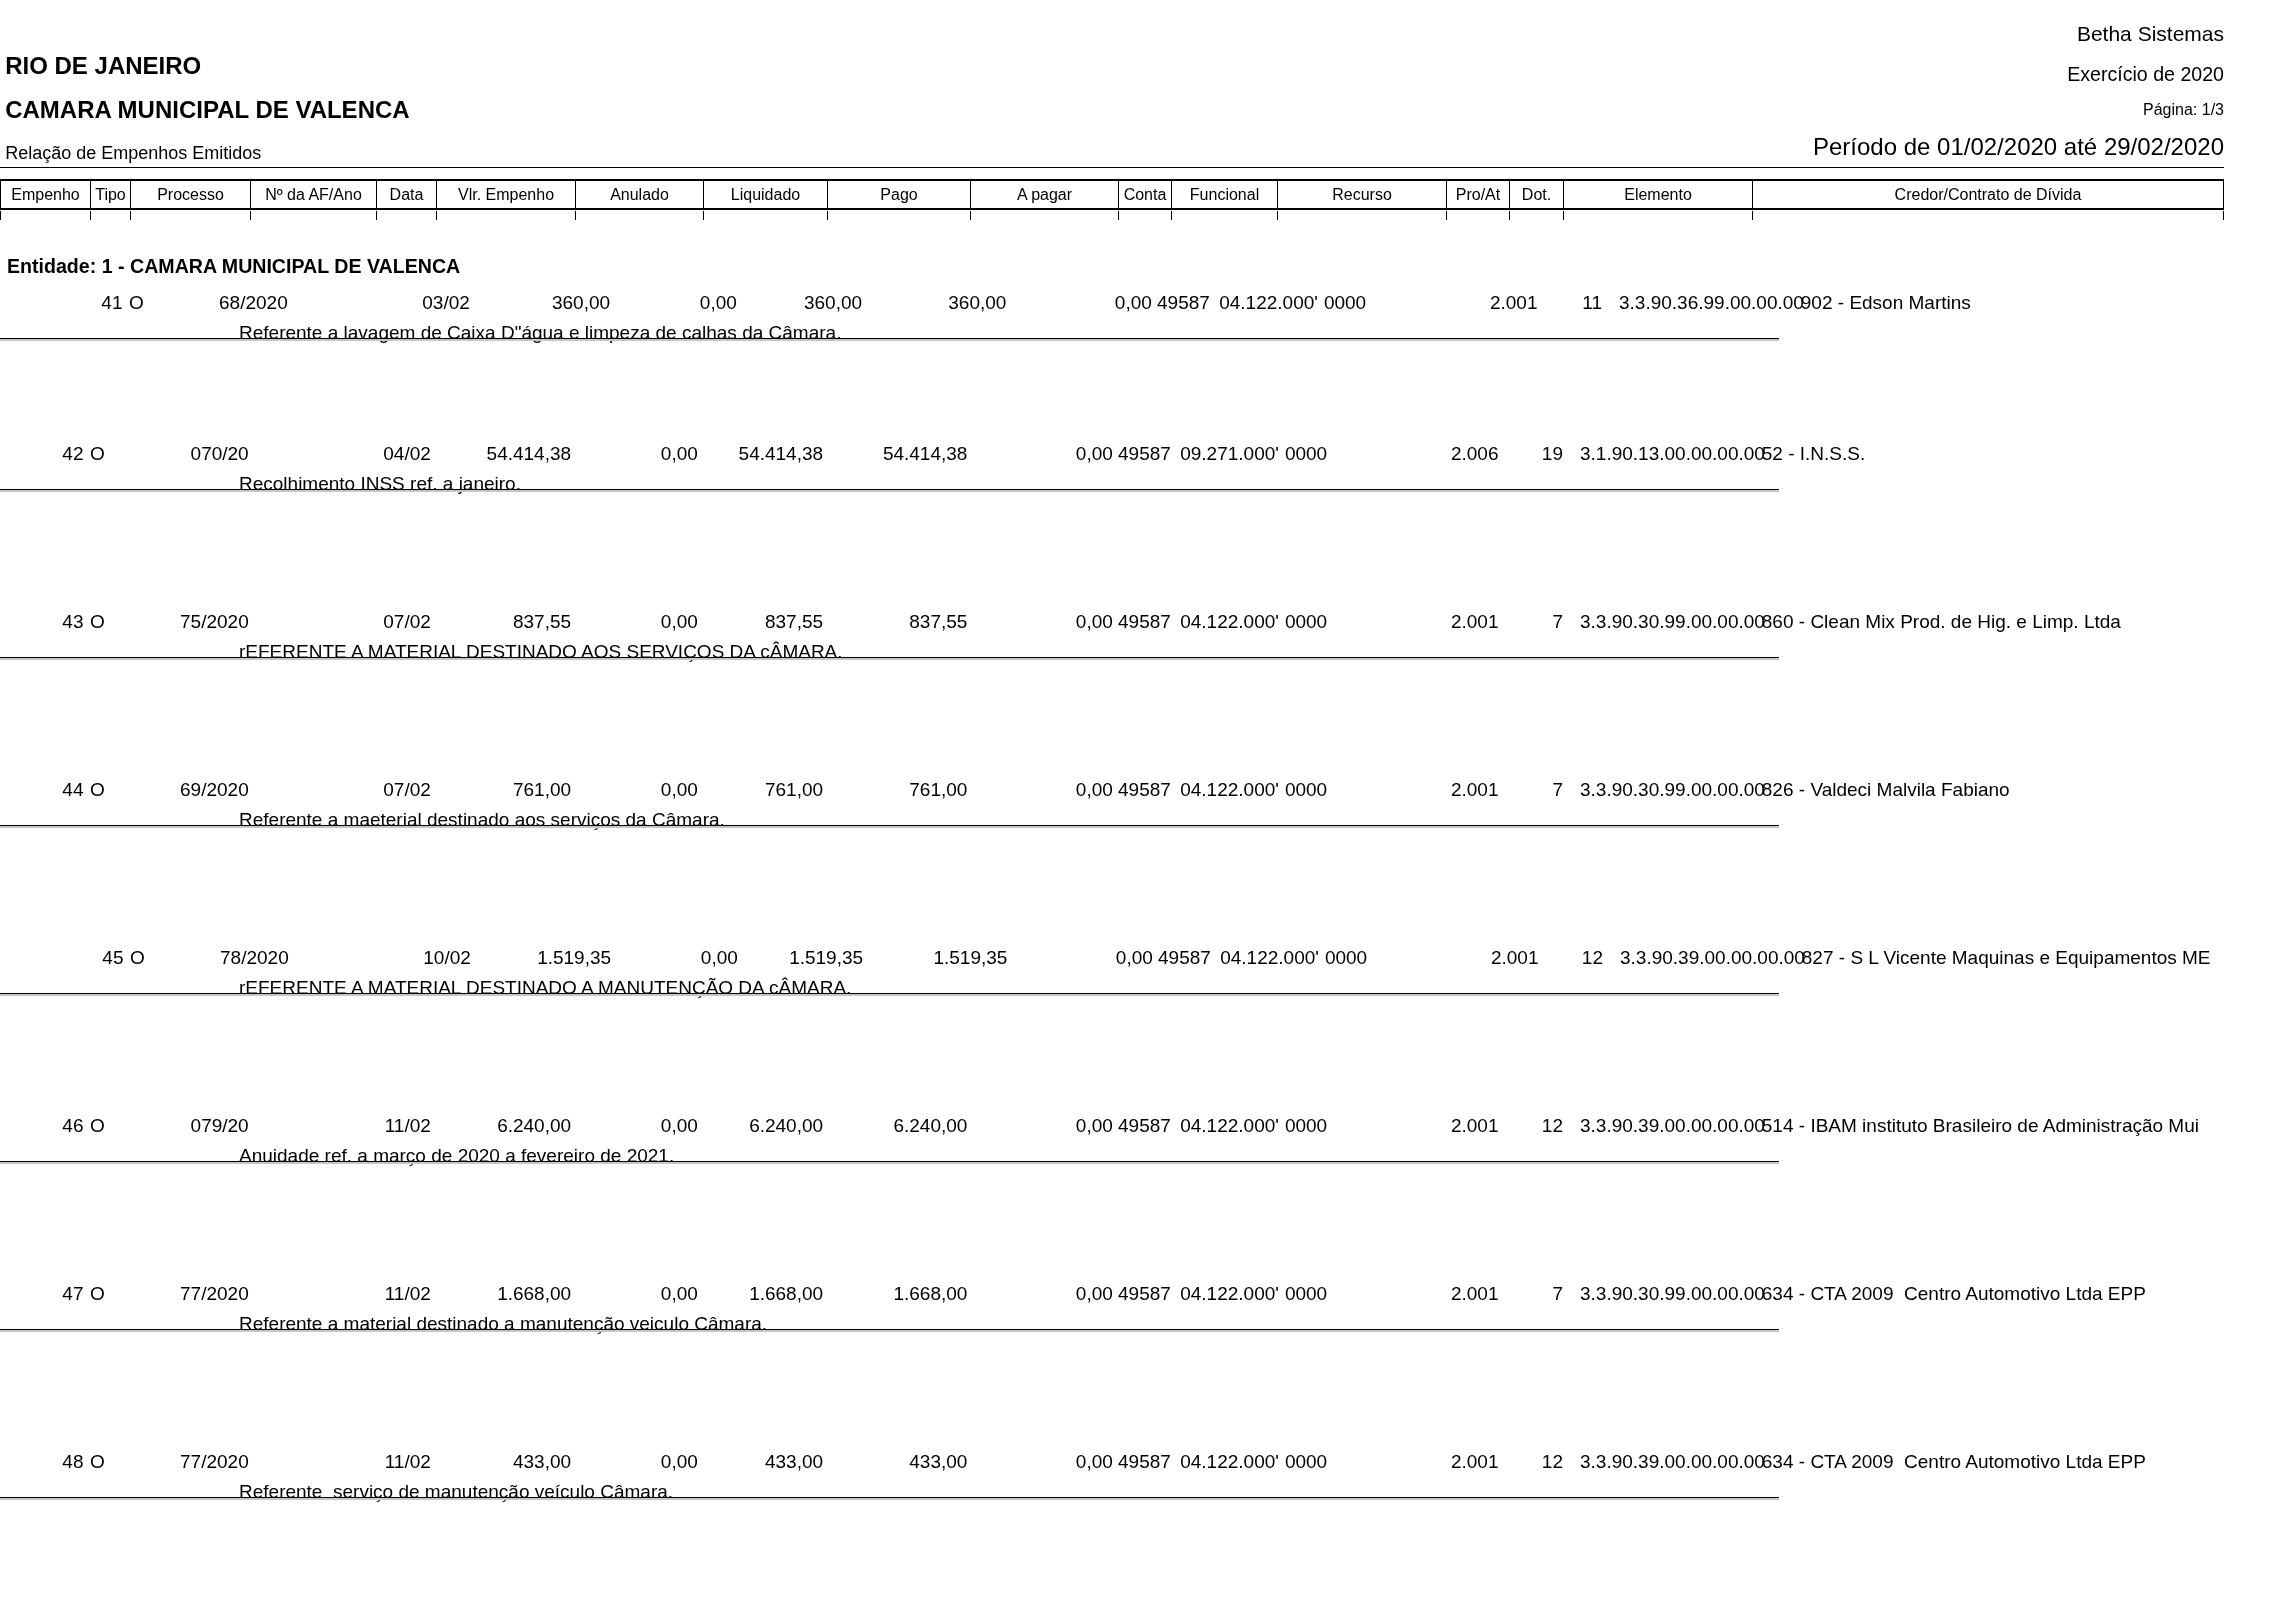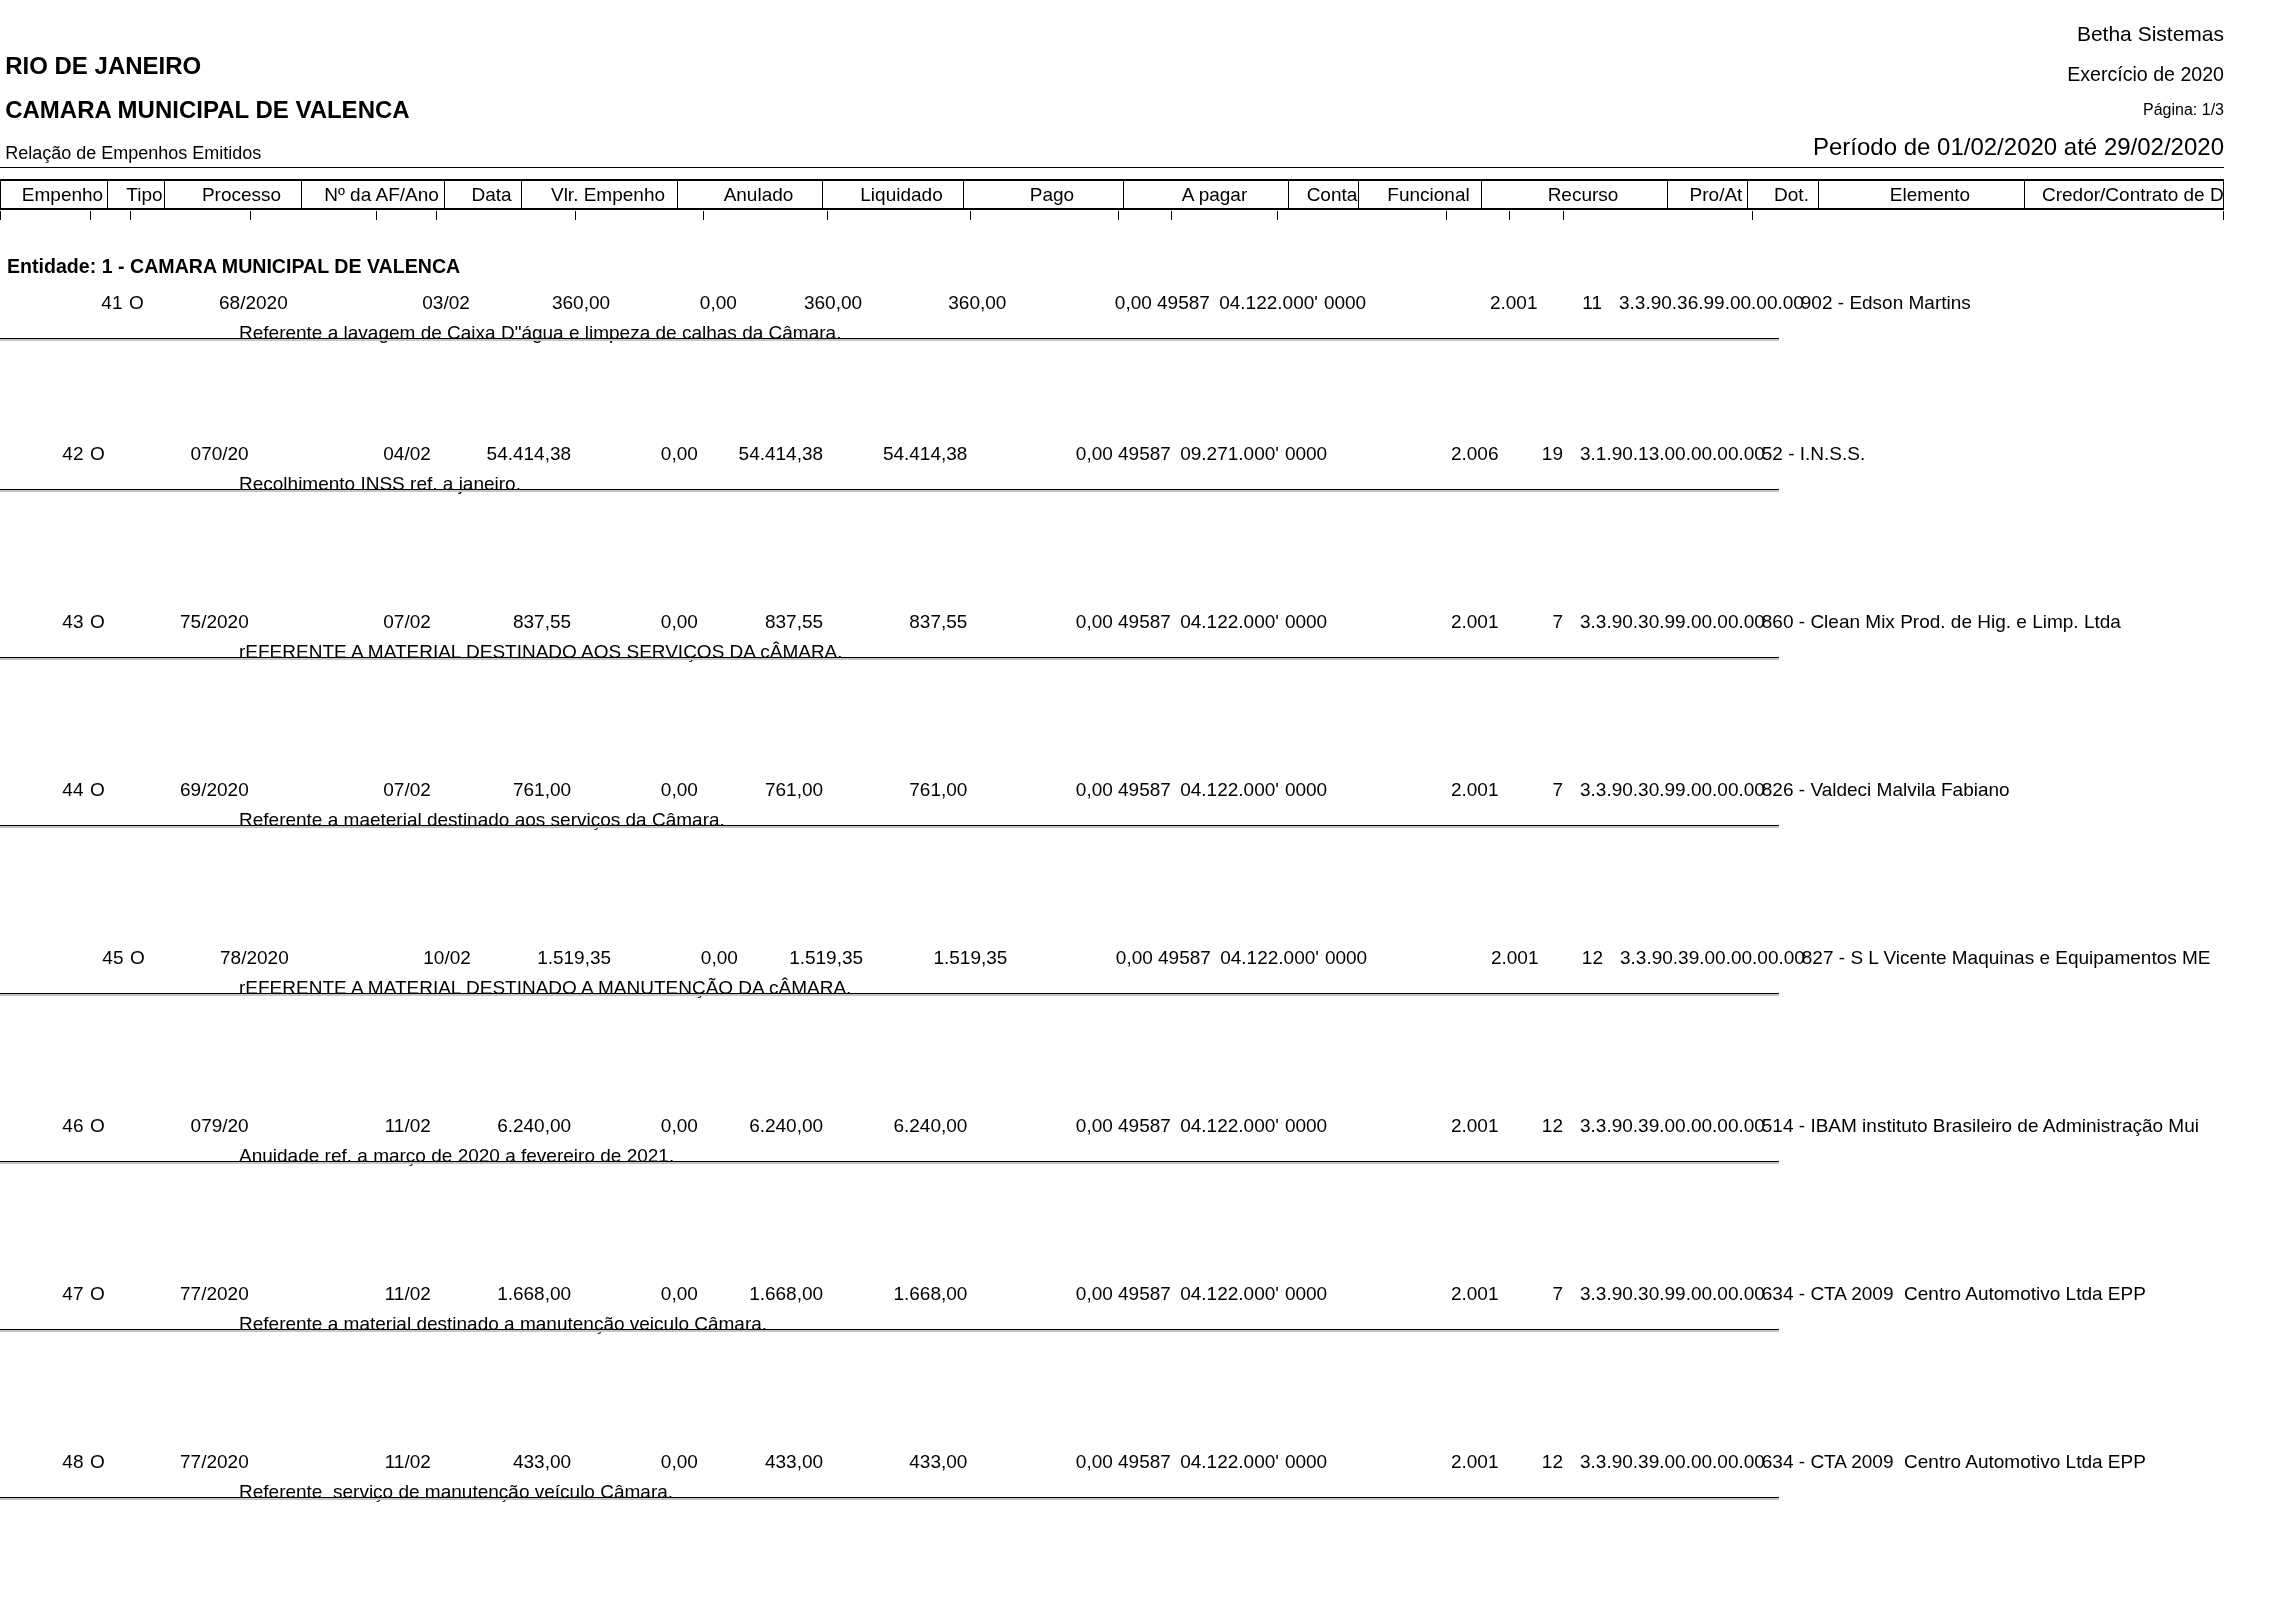--- a/index.html
+++ b/index.html
@@ -18,22 +18,22 @@
   .t-page    {top:101px;font-size:16px;}
   .t-period  {top:133px;font-size:24px;}
   
   .rule-top{top:167px;left:0;width:2224px;height:1.3px;background:#000;}
   
   .thead{top:179px;left:0;width:2224px;height:31px;box-sizing:border-box;
          border-top:2px solid #000;border-bottom:2px solid #000;
          border-left:1.3px solid #000;border-right:1.3px solid #000;
          display:flex;}
   .thead .cell{box-sizing:border-box;border-right:1.3px solid #000;
-               font-size:19px;line-height:27.5px;text-align:center;
-               overflow:hidden;white-space:pre;margin-left:17px;}
+               font-size:16px;line-height:27.5px;text-align:center;
+               overflow:hidden;white-space:pre;}
   .thead .cell:last-child{border-right:none;flex:1;}
   .stubs{top:211px;left:0;width:2224px;height:8.5px;box-sizing:border-box;
          border-left:1.3px solid #000;border-right:1.3px solid #000;display:flex;}
   .stubs .cell{box-sizing:border-box;border-right:1.3px solid #000;}
   .stubs .cell:last-child{border-right:none;flex:1;}
   
   .c1{width:90px;}.c2{width:40px;}.c3{width:120px;}.c4{width:126px;}
   .c5{width:60px;}.c6{width:139px;}.c7{width:128px;}.c8{width:124px;}
   .c9{width:143px;}.c10{width:148px;}.c11{width:53px;}.c12{width:106px;}
   .c13{width:169px;}.c14{width:63px;}.c15{width:54px;}.c16{width:189px;}

